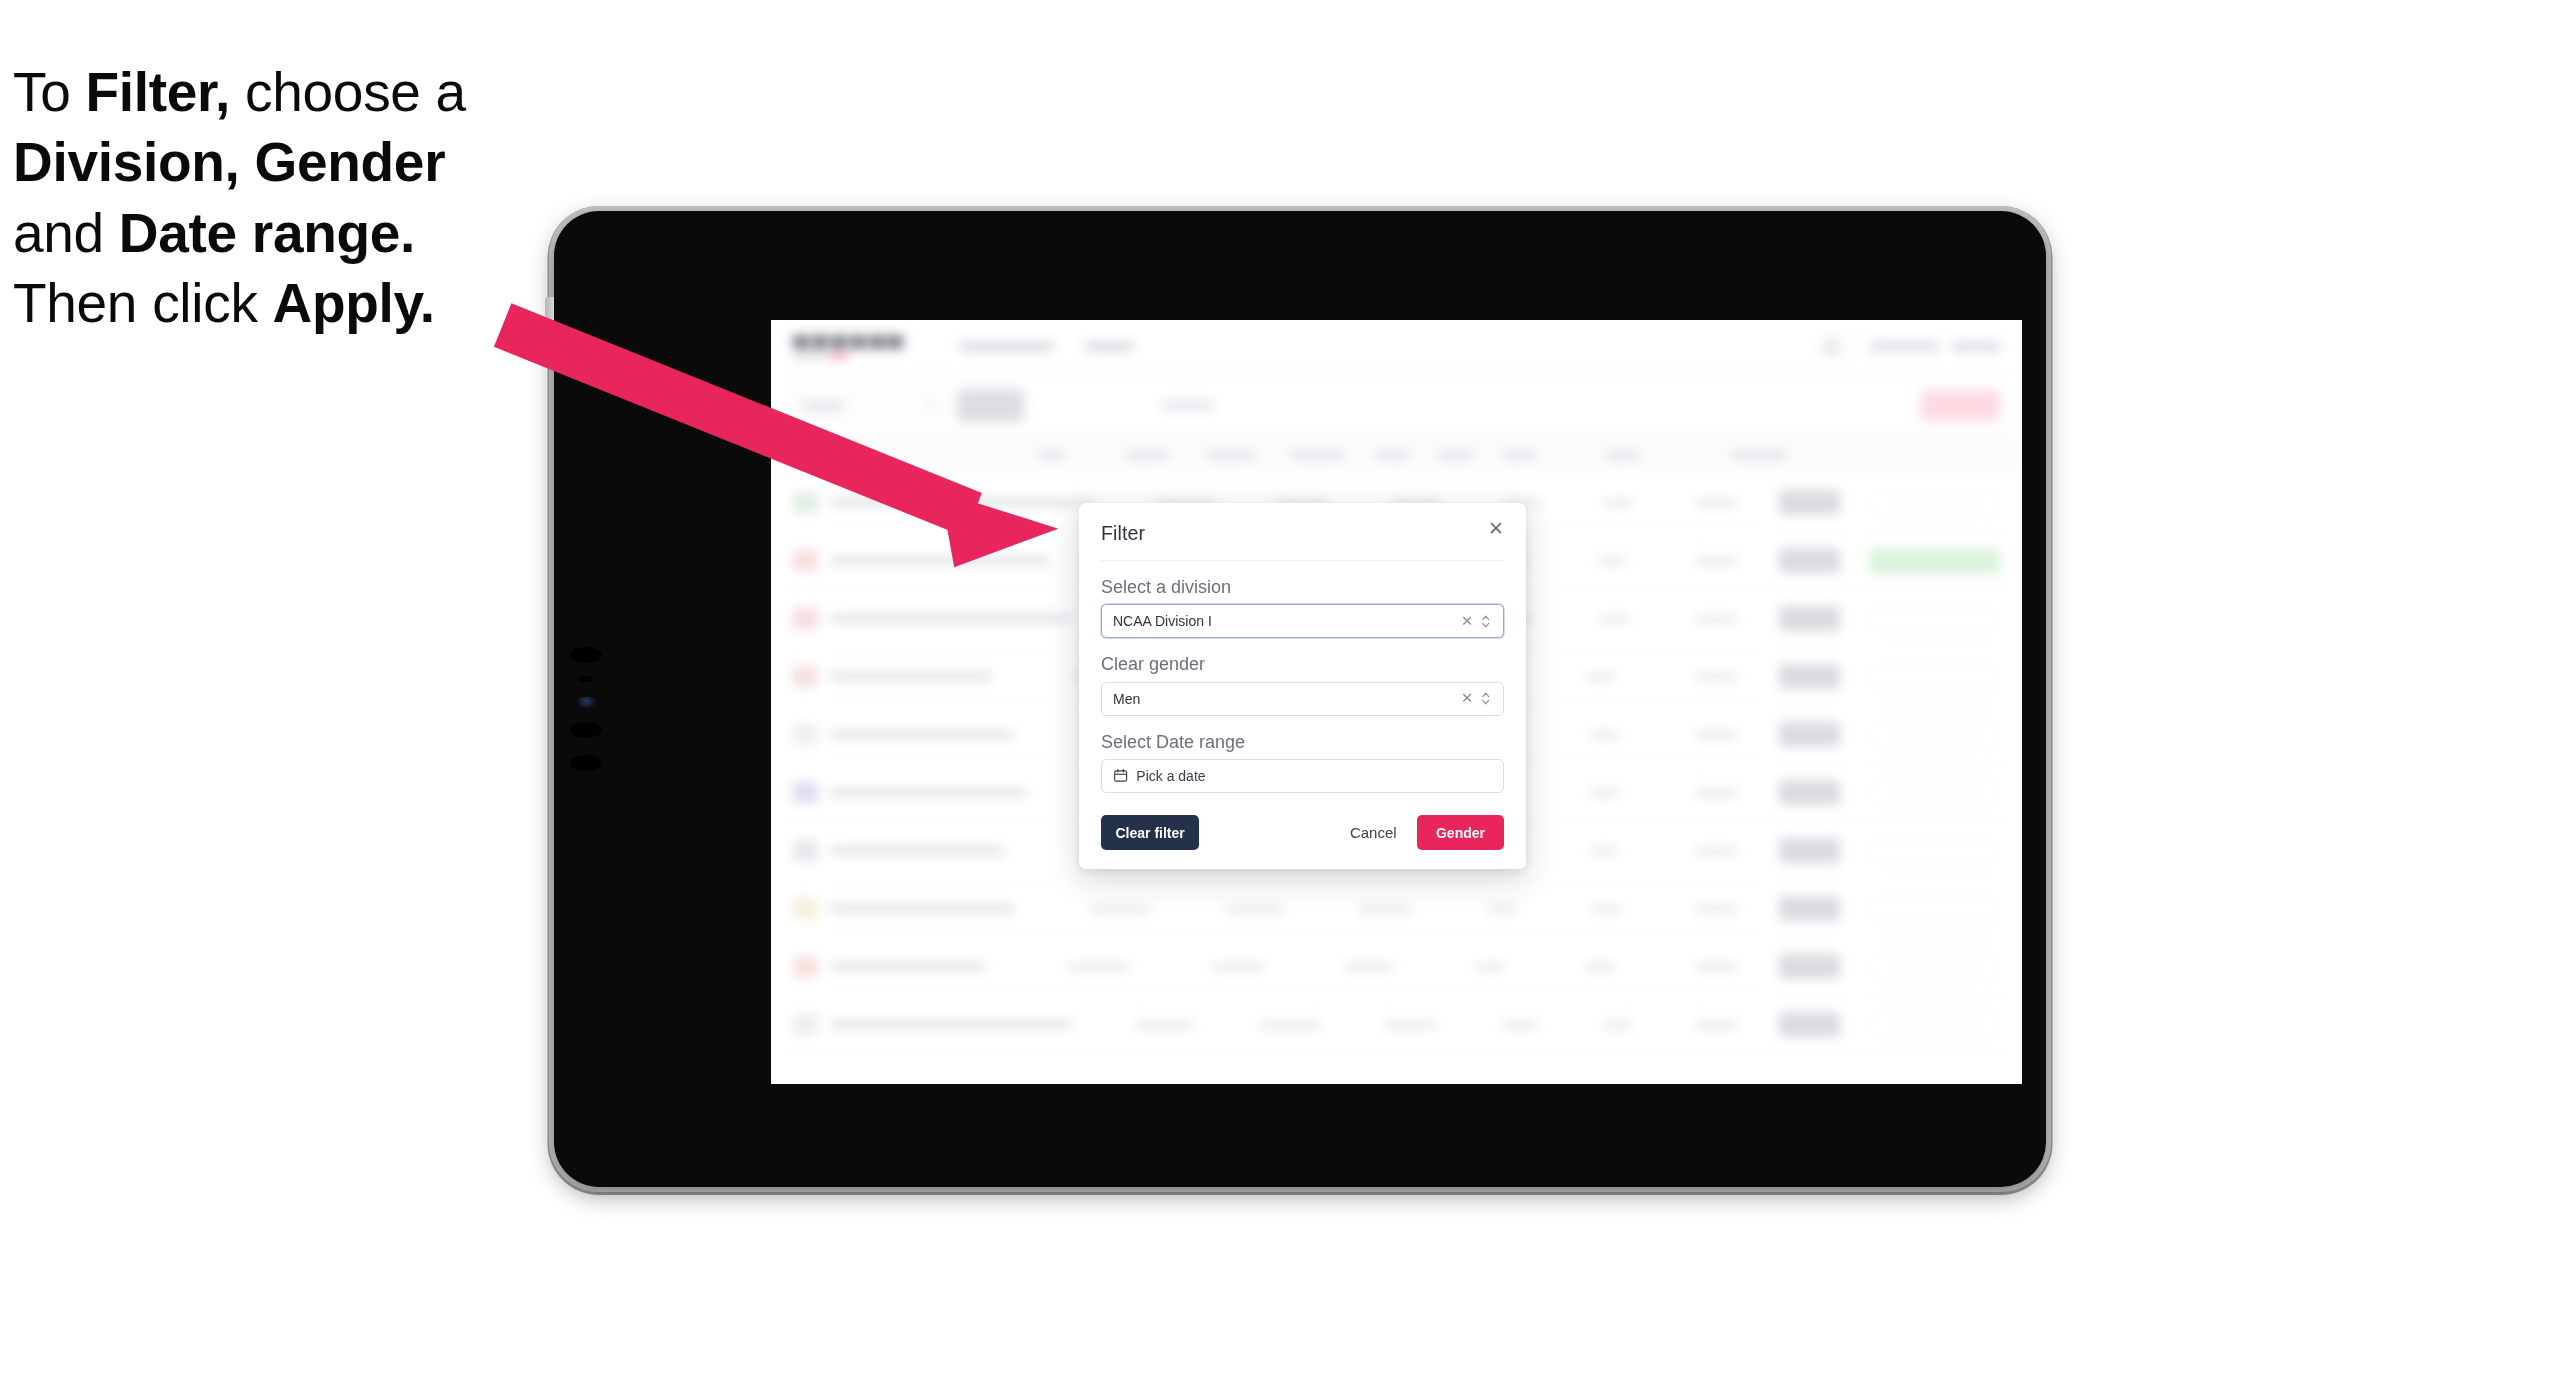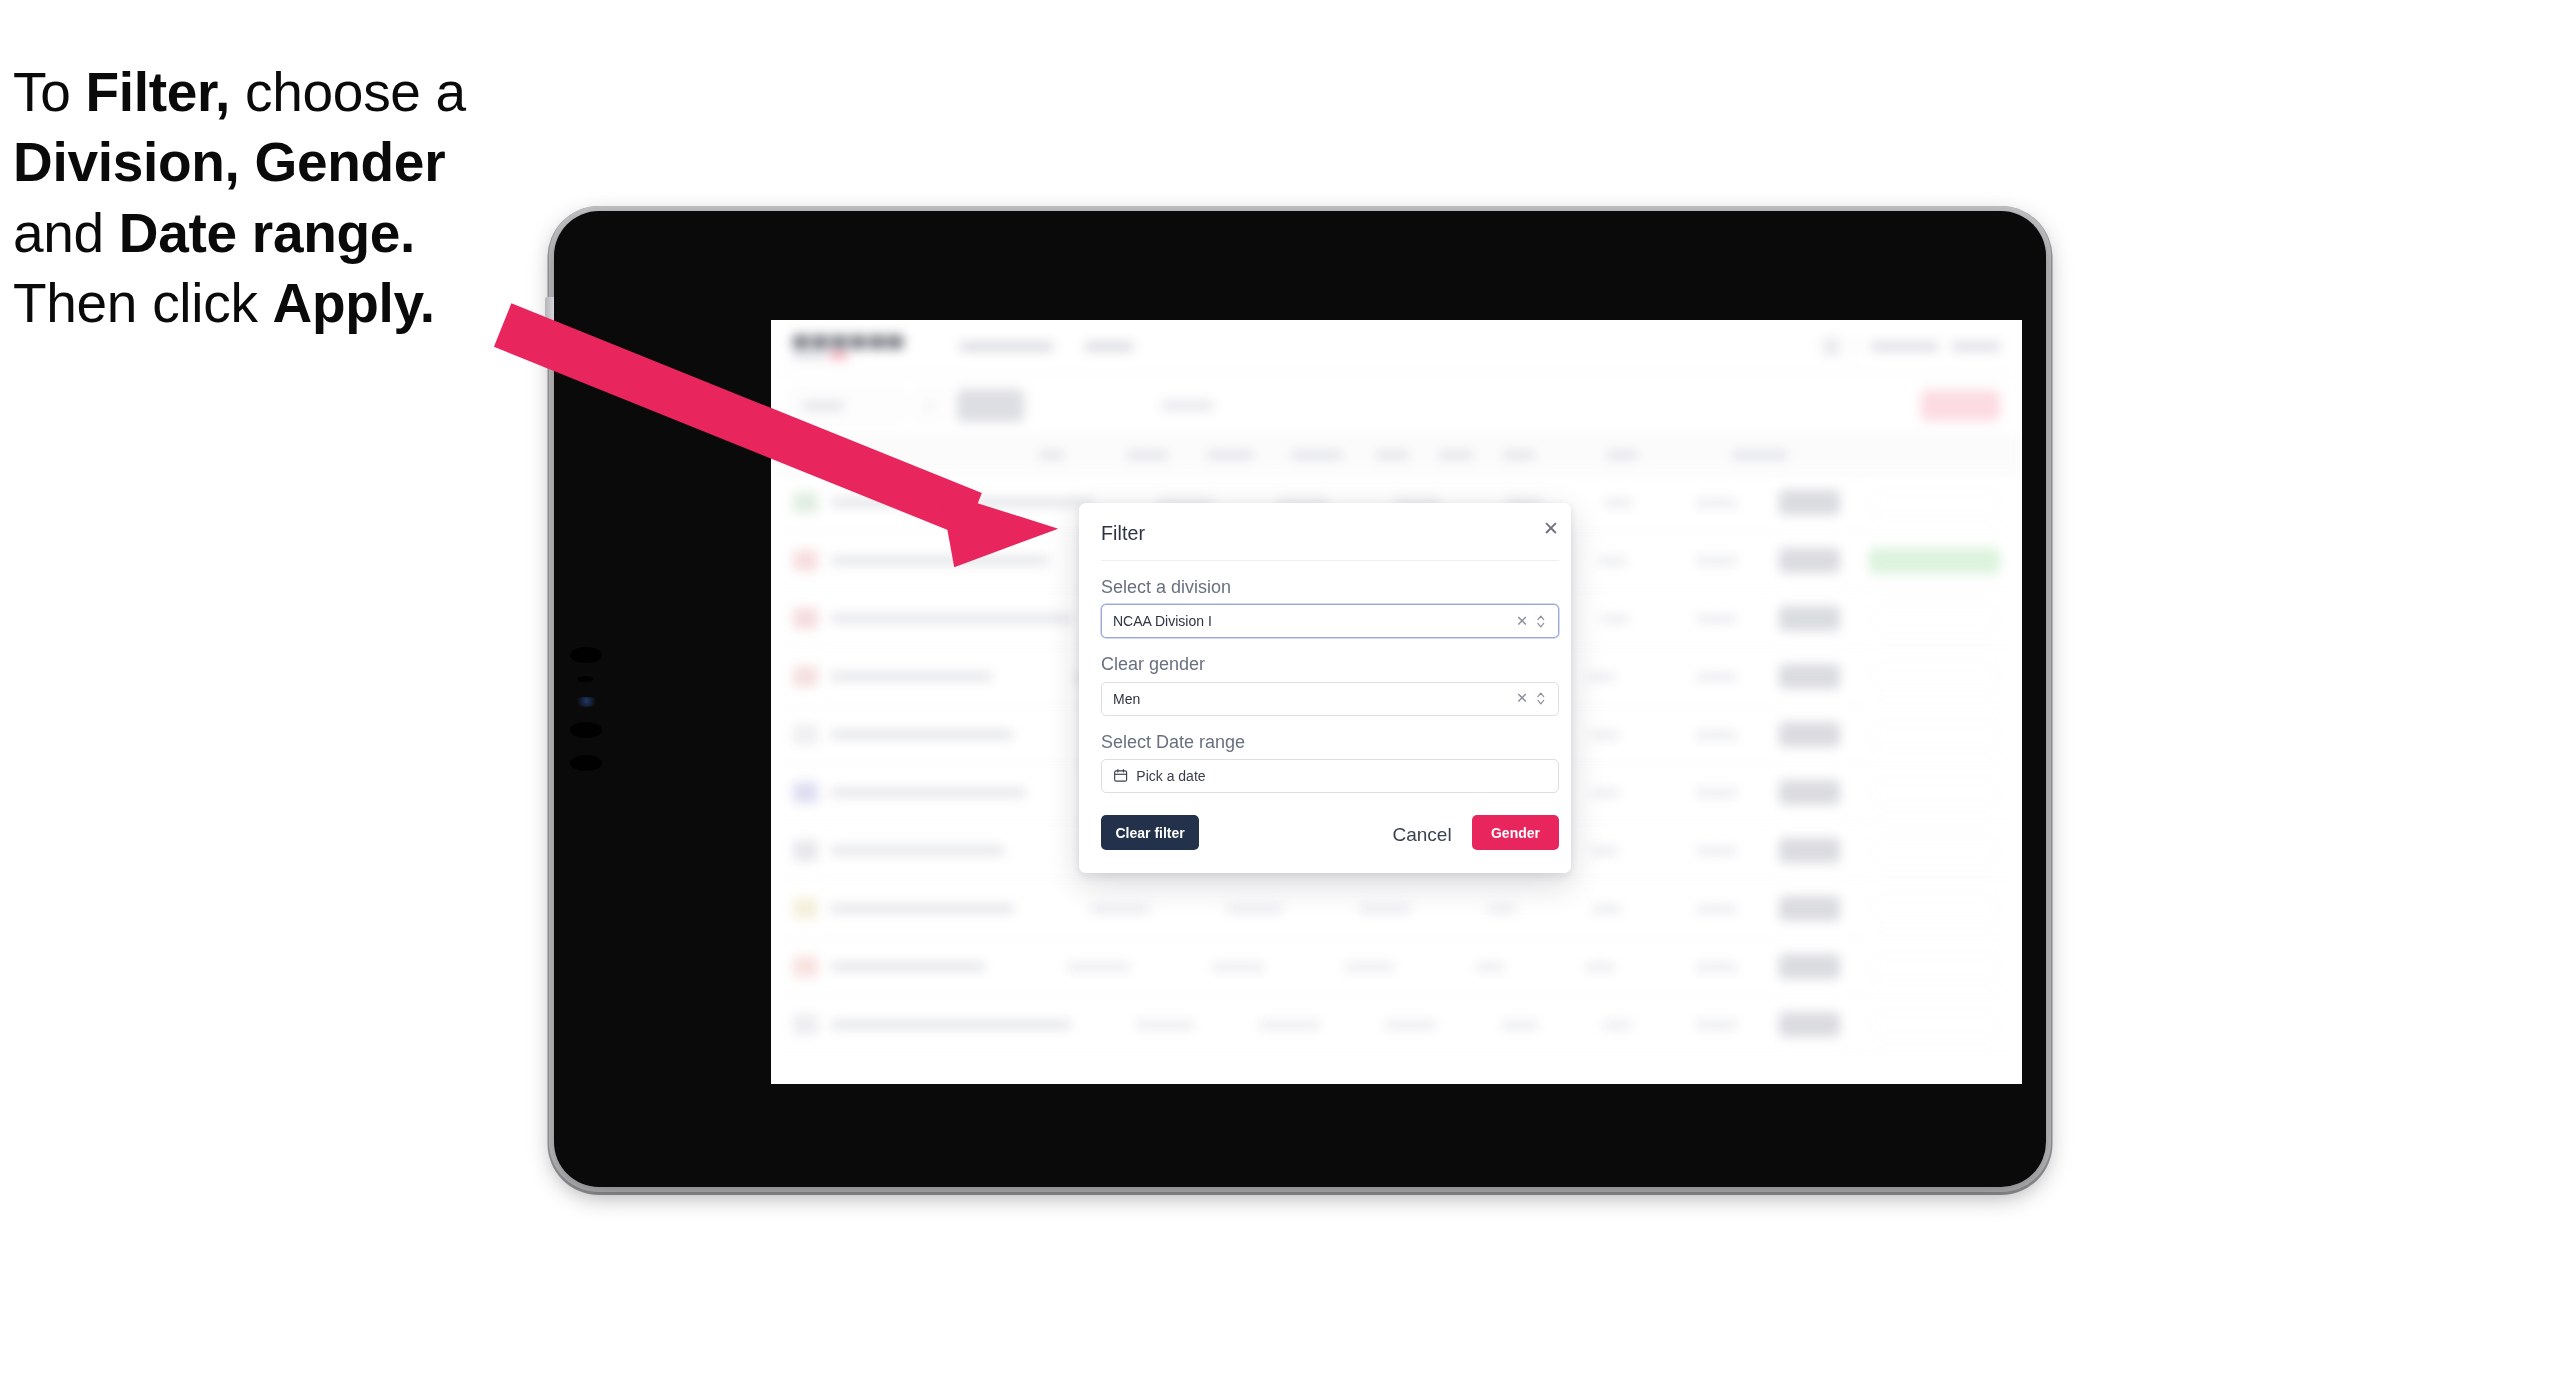--- a/index.html
+++ b/index.html
@@ -127,25 +127,25 @@
   .pill-grey { width:61px;height:25px;background:#c4c6cd;border-radius:4.4px;flex:0 0 auto; }
   .pill-outline { width:131px;height:26px;border:0.7px solid #e9eaee;border-radius:5.1px;
                   background:#fff;flex:0 0 auto; }
   .pill-green { width:131px;height:26px;background:#c7ebc8;border-radius:5.1px;flex:0 0 auto; }
 
   
   #modal-layer { position:absolute; inset:0; }
   #modal {
     position:absolute;
     left: 308px; top: 183px;
-    width: 492px;
+    width: 447px;
     background:#ffffff;
     border-radius: 6.5px;
     box-shadow: 0 10.2px 33px rgba(22,26,44,0.16), 0 2.2px 8.7px rgba(22,26,44,0.09);
-    padding: 19px 12px 19px 22px;
+    padding: 19px 22px 19px 22px;
   }
   .modal-head {
     position:relative;
     padding-bottom: 14.5px;
     border-bottom: 0.7px solid #eeeff2;
   }
   .modal-title { font-size: 19.6px; color:#2d3340; font-weight:400; letter-spacing:0.1px; }
   .modal-close {
     position:absolute; right:-2.9px; top:-4.4px;
     width:22px;height:22px;
@@ -175,21 +175,21 @@
   }
   .btn {
     border:none; border-radius:5.1px; cursor:pointer;
     font-family:"Liberation Sans", sans-serif;
   }
   .btn-clear {
     background:#24314a; color:#fff; font-size:14px; font-weight:700;
     padding: 9.5px 14.5px;
   }
   .btn-cancel {
-    margin-left:auto; background:transparent; color:#3c424f; font-size:19px;
+    margin-left:auto; background:transparent; color:#3c424f; font-size:15px;
     padding: 8.7px 10.2px;
   }
   .btn-apply {
     margin-left:10.2px; background:#e8255c; color:#fff; font-size:14px; font-weight:700;
     padding: 9.5px 19px;
   }
 
   
   #arrow { position:absolute; left:0; top:0; width:2576px; height:1386px; pointer-events:none; }
 </style>

